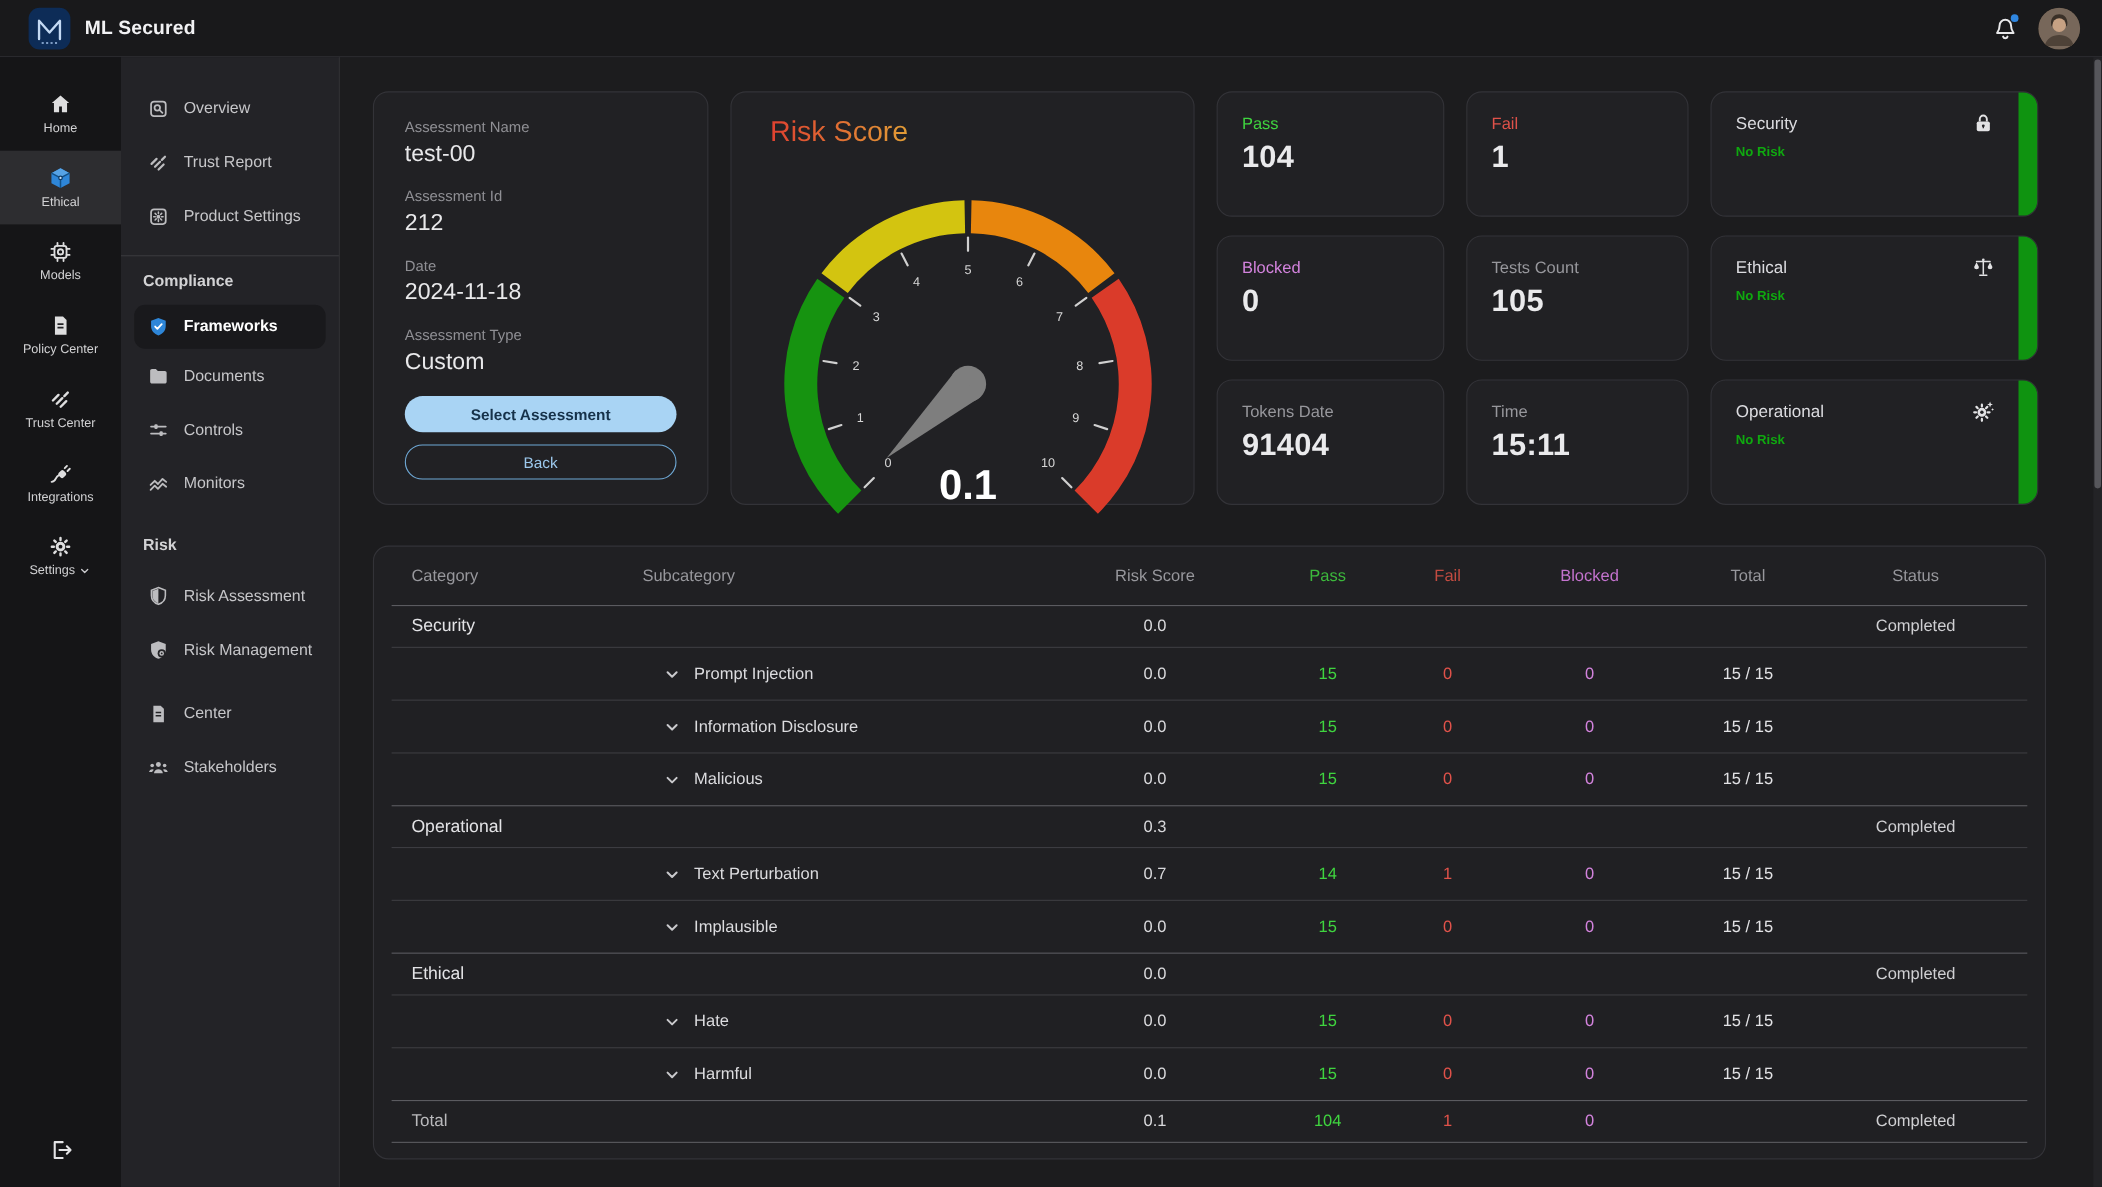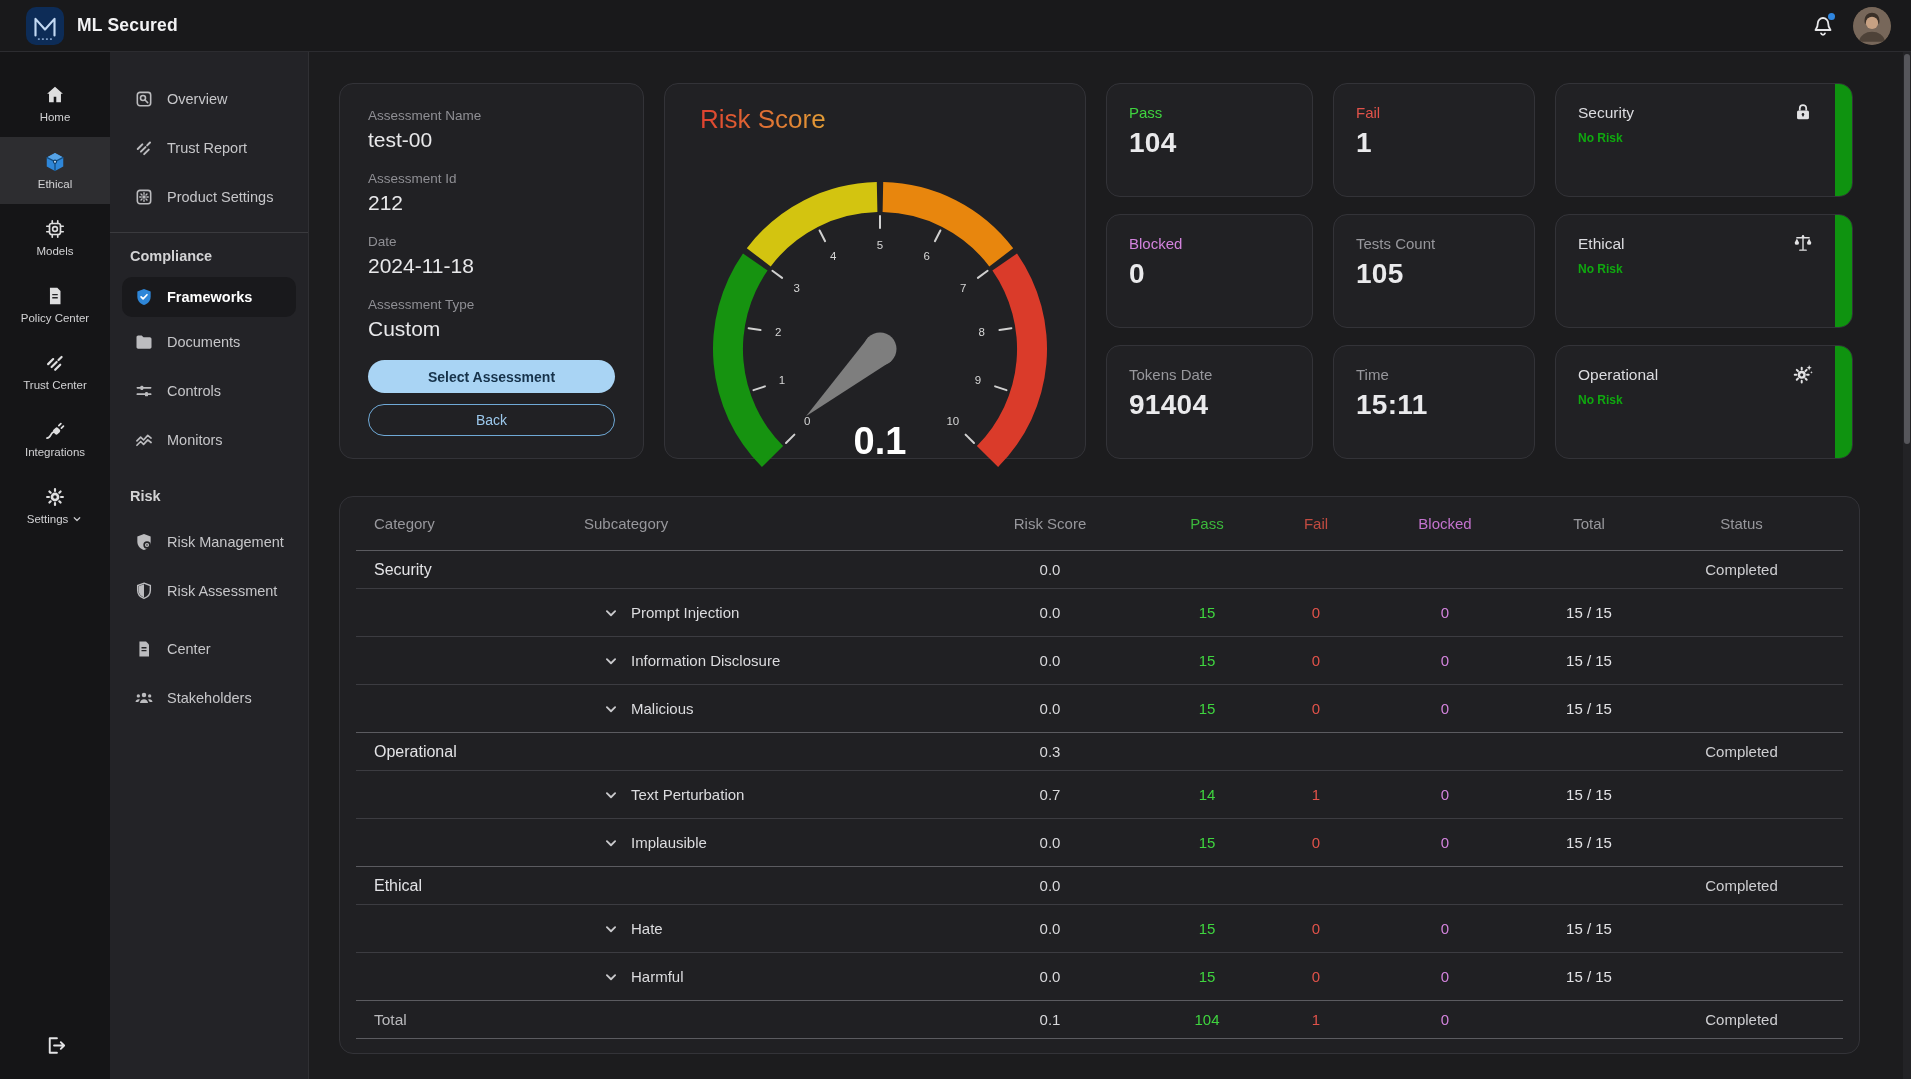--- a/index.html
+++ b/index.html
@@ -301,36 +301,36 @@
               <path d="m3.5 18.3 4.5-4.5 3.5 3.5 5-5.5 4 3.2"></path>
             </svg>
           </span>
           <span>Monitors</span>
         </div>
         <div class="s2-gap"></div>
         <div class="s2-section">Risk</div>
         <div class="s2-item">
           <span class="icn">
             <svg viewBox="0 0 24 24">
+              <path d="M12 2.6 19.6 5.5v5.7c0 5-3.2 8.2-7.6 9.7-4.4-1.5-7.6-4.7-7.6-9.7V5.5z" fill="none" stroke="currentColor" stroke-width="1.7"></path>
+              <path d="M12 3.8v16c-3.8-1.4-6.5-4.3-6.5-8.6V6.2z" fill="currentColor"></path>
+            </svg>
+          </span>
+          <span>Risk Assessment</span>
+        </div>
+        <div class="s2-item">
+          <span class="icn">
+            <svg viewBox="0 0 24 24">
               <path d="M12 2.4 20 5.4v5.9c0 5.3-3.4 8.7-8 10.2-4.6-1.5-8-4.9-8-10.2V5.4z" fill="currentColor"></path>
               <circle cx="15.6" cy="15.6" r="4.4" fill="#232326"></circle>
               <circle cx="15.6" cy="15.6" r="2.5" fill="currentColor"></circle>
               <circle cx="15.6" cy="15.6" r="1" fill="#232326"></circle>
             </svg>
           </span>
           <span>Risk Management</span>
-        </div>
-        <div class="s2-item">
-          <span class="icn">
-            <svg viewBox="0 0 24 24">
-              <path d="M12 2.6 19.6 5.5v5.7c0 5-3.2 8.2-7.6 9.7-4.4-1.5-7.6-4.7-7.6-9.7V5.5z" fill="none" stroke="currentColor" stroke-width="1.7"></path>
-              <path d="M12 3.8v16c-3.8-1.4-6.5-4.3-6.5-8.6V6.2z" fill="currentColor"></path>
-            </svg>
-          </span>
-          <span>Risk Assessment</span>
         </div>
         <div class="s2-gap"></div>
         <div class="s2-item">
           <span class="icn">
             <svg viewBox="0 0 24 24">
               <path d="M6.5 3h8L18 6.5V21H6.5z" fill="currentColor"></path>
               <path d="M9 10.5h6M9 14h6" stroke="#232326" stroke-width="1.6"></path>
             </svg>
           </span>
           <span>Center</span>

